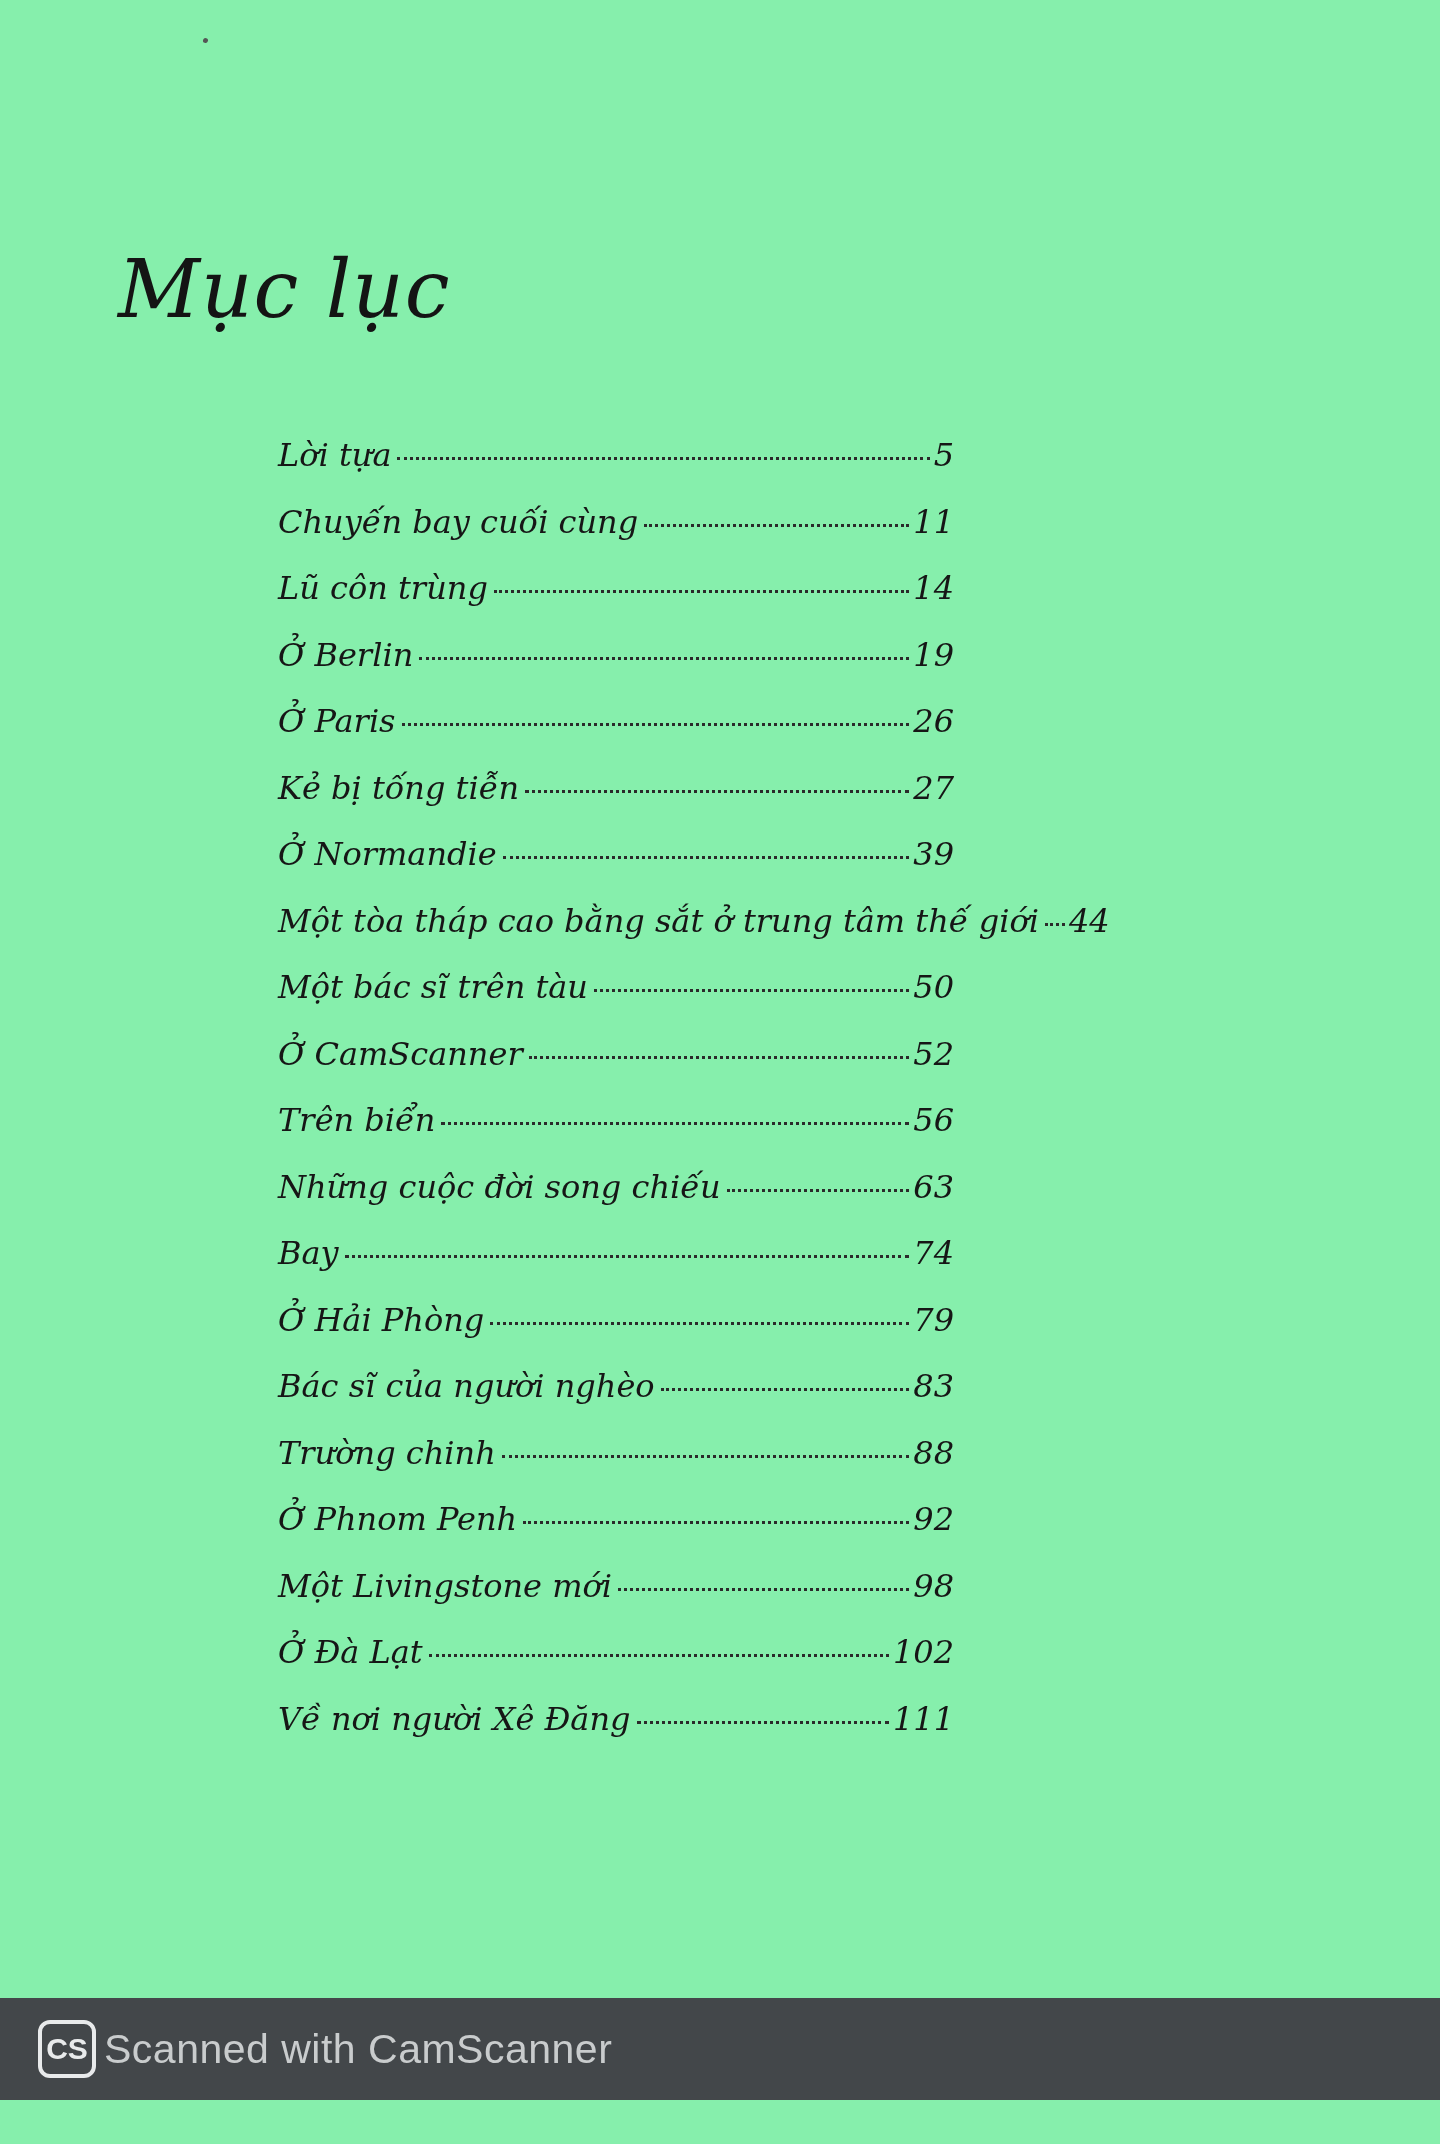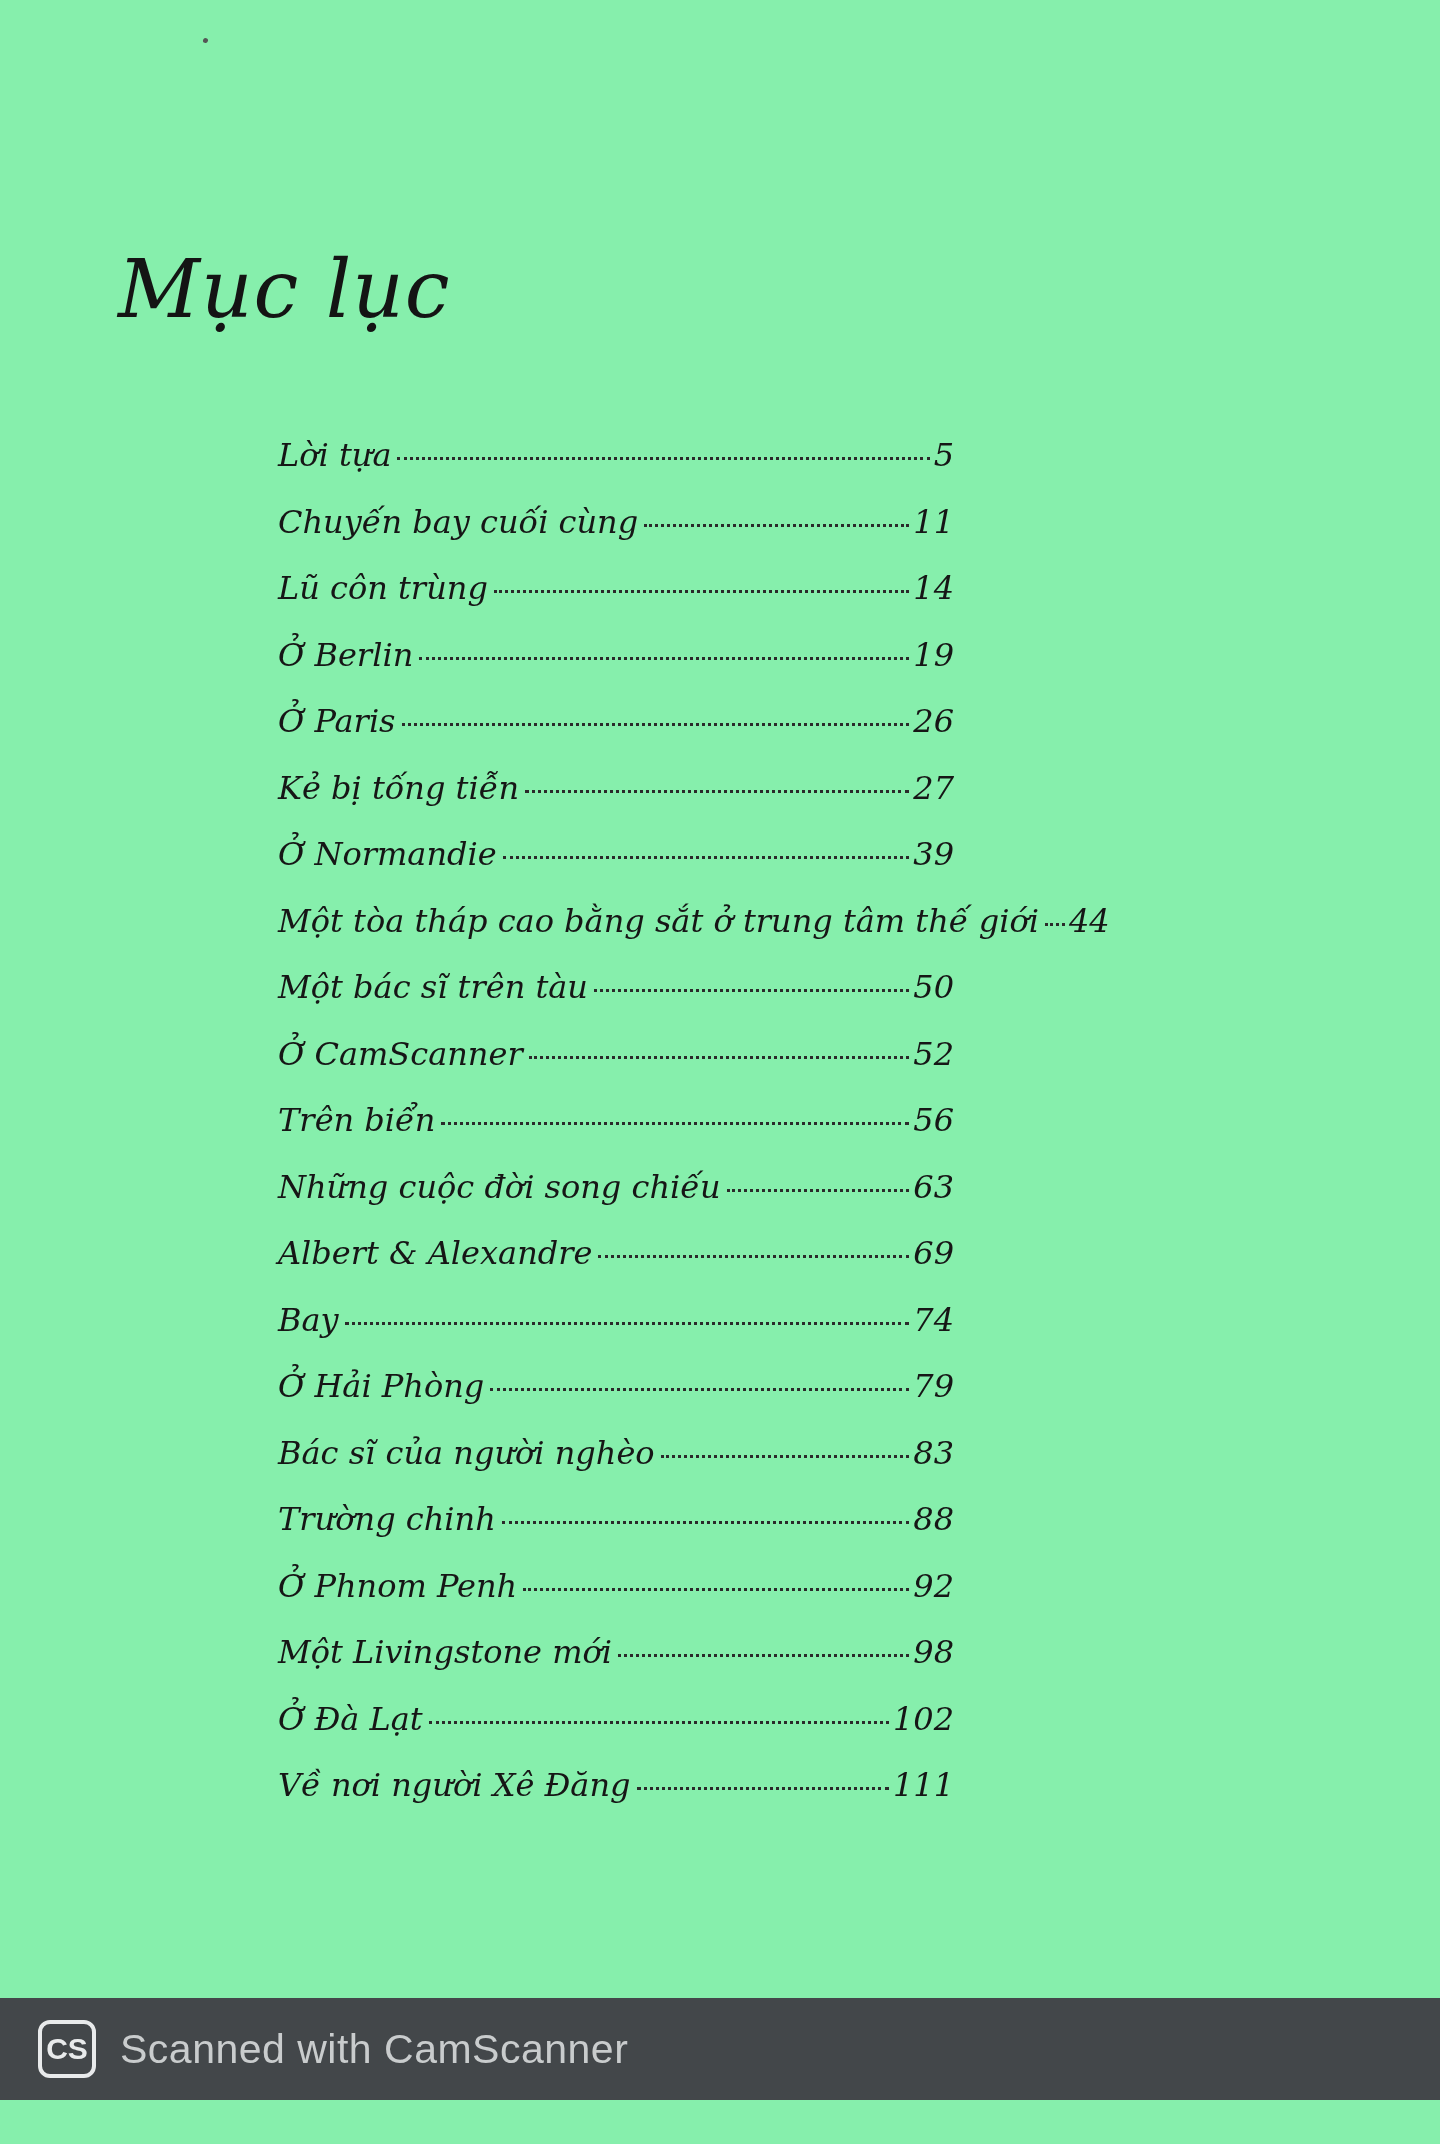--- a/index.html
+++ b/index.html
@@ -96,21 +96,21 @@
     height: 58px;
     border: 4px solid #e8eaeb;
     border-radius: 12px;
     display: flex;
     align-items: center;
     justify-content: center;
     font-family: "Liberation Sans", sans-serif;
     font-weight: bold;
     font-size: 30px;
     color: #e8eaeb;
-    margin-right: 24px;
+    margin-right: 8px;
     flex: 0 0 auto;
   }
 
   .footer-text {
     font-family: "Liberation Sans", sans-serif;
     font-size: 41px;
     font-weight: 400;
     color: #c9cccd;
     letter-spacing: 0.5px;
   }
@@ -190,25 +190,20 @@
     <span class="toc-leader"></span>
     <span class="toc-page">56</span>
   </div>
 
   <div class="toc-row">
     <span class="toc-label">Những cuộc đời song chiếu</span>
     <span class="toc-leader"></span>
     <span class="toc-page">63</span>
   </div>
 
-  <div class="toc-row">
-    <span class="toc-label">Albert &amp; Alexandre</span>
-    <span class="toc-leader"></span>
-    <span class="toc-page">69</span>
-  </div>
 
   <div class="toc-row">
     <span class="toc-label">Bay</span>
     <span class="toc-leader"></span>
     <span class="toc-page">74</span>
   </div>
 
   <div class="toc-row">
     <span class="toc-label">Ở Hải Phòng</span>
     <span class="toc-leader"></span>

